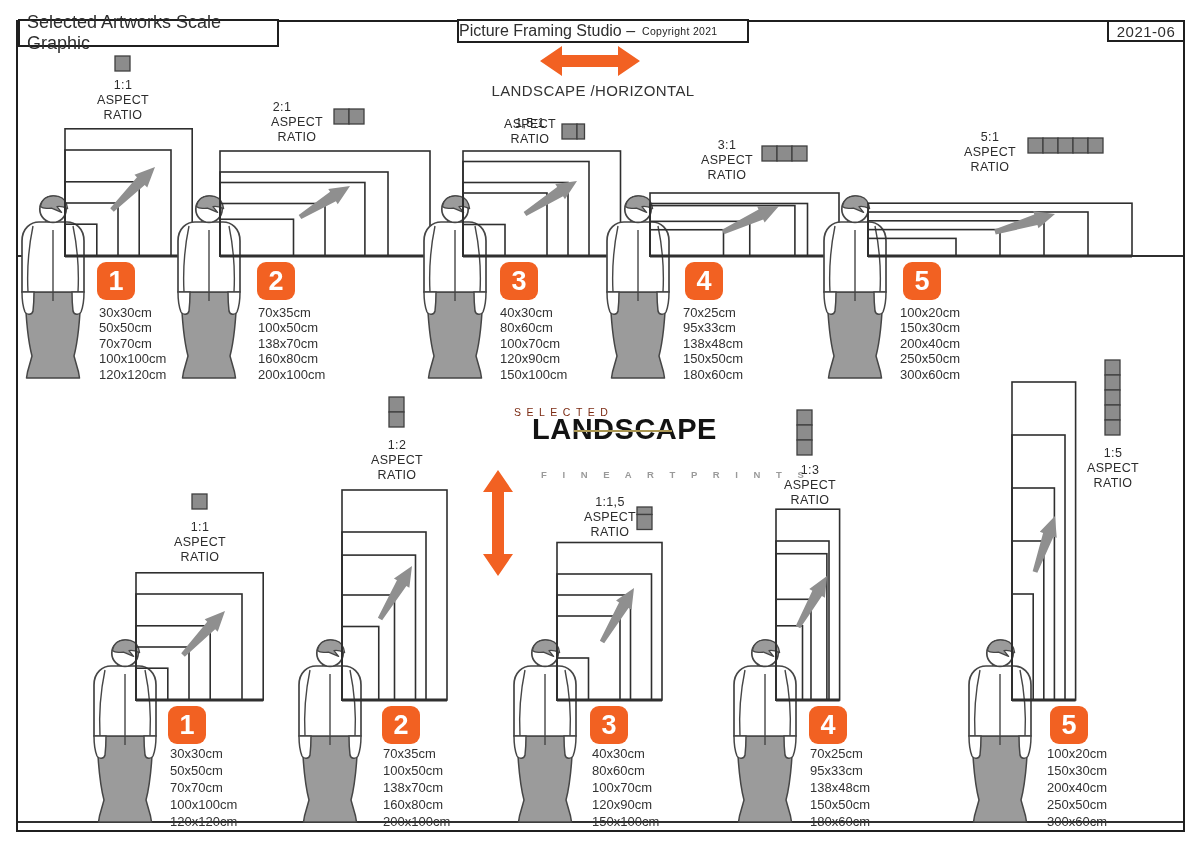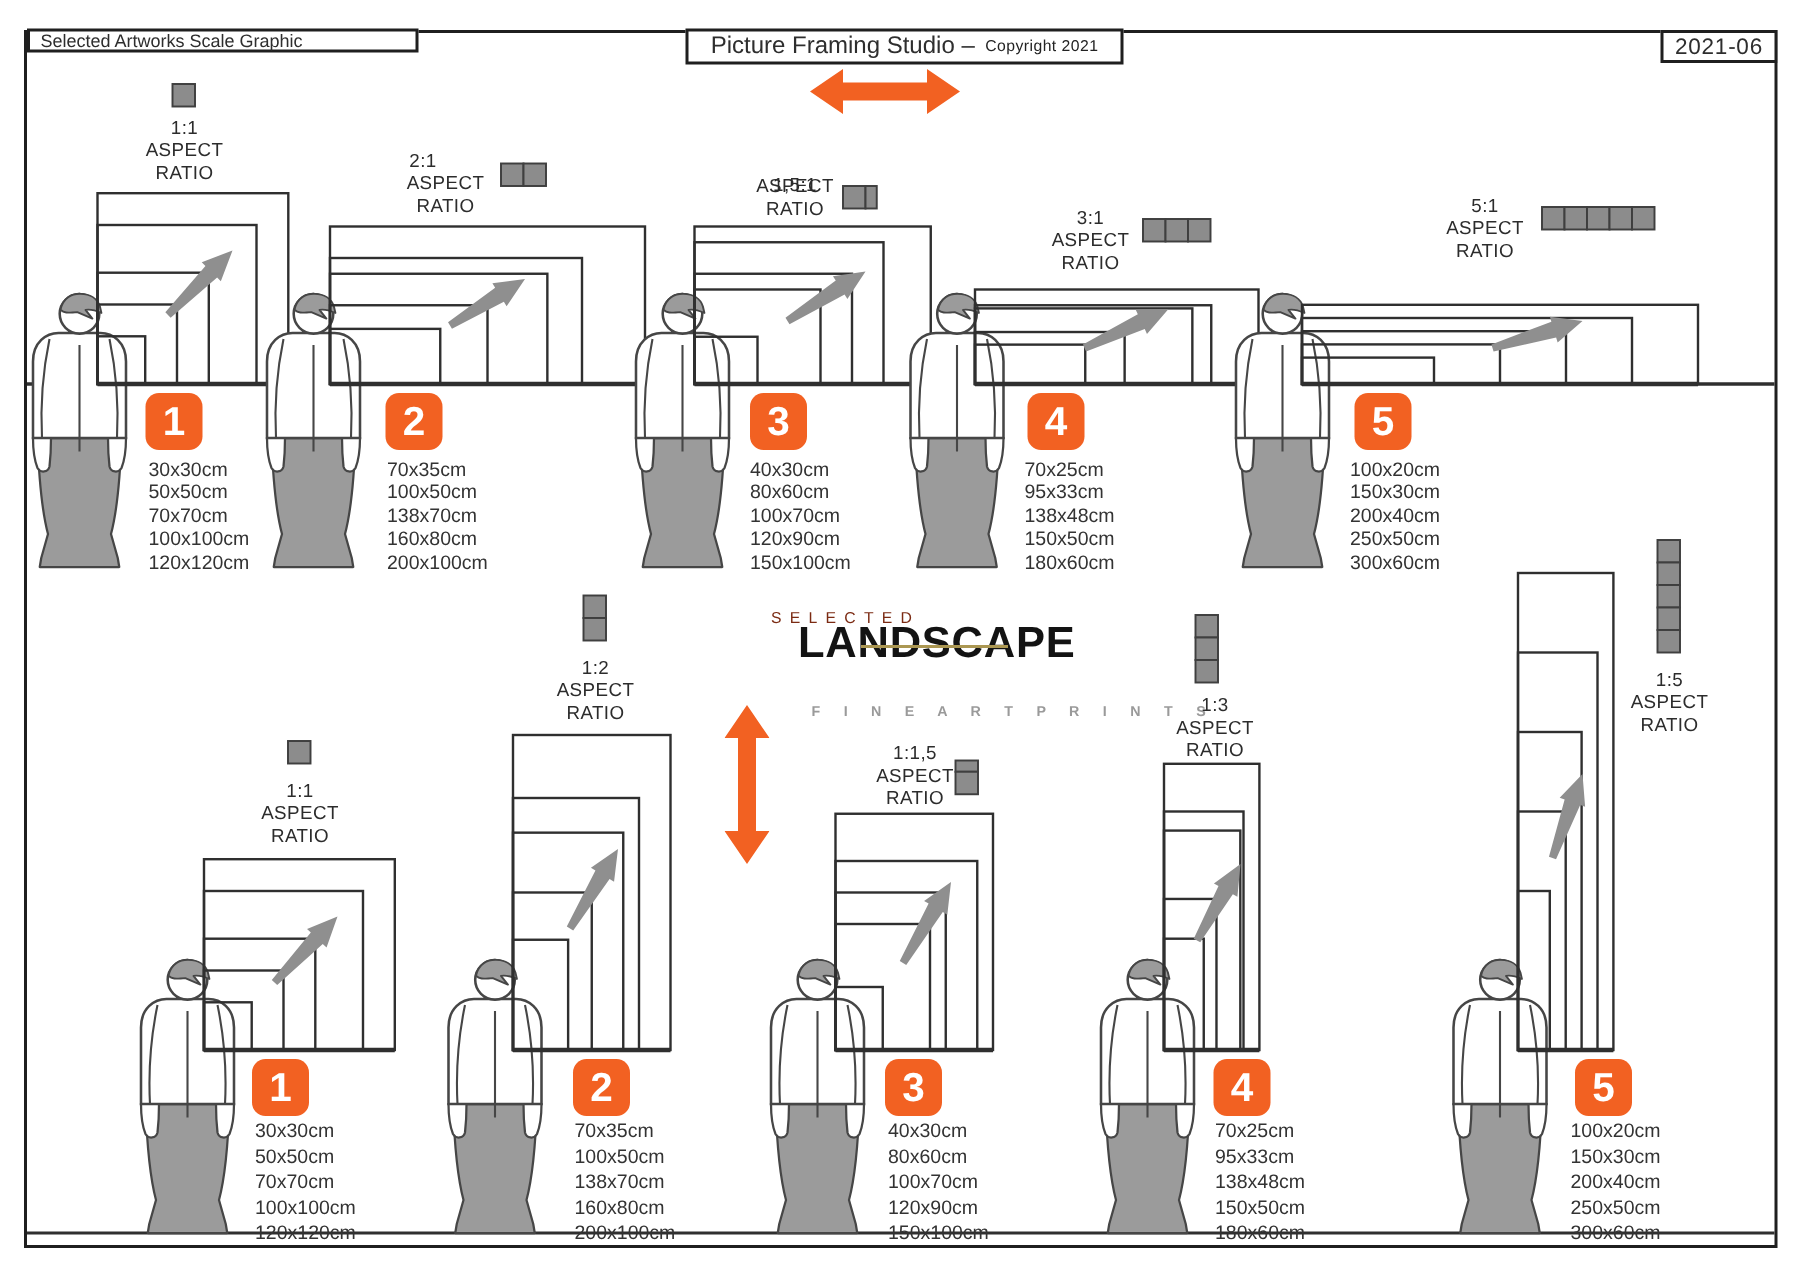--- a/index.html
+++ b/index.html
@@ -1,22 +1,22 @@
 <!DOCTYPE html>
 <html><head>
 <meta charset="utf-8">
 <style>
   html,body{margin:0;padding:0;background:#e8e8e8;}
   .canvas{position:relative;width:1200px;height:842px;background:#ffffff;overflow:hidden;
           font-family:"Liberation Sans",sans-serif;color:#2e2e2e;margin:0 auto;}
   .abs{position:absolute;}
   .page-border{left:16px;top:20px;width:1169px;height:812px;border:2px solid #1f1f1f;box-sizing:border-box;}
   .hbox{border:2px solid #1f1f1f;background:#fff;display:flex;align-items:center;box-sizing:border-box;}
-  .title-left{left:18px;top:19px;width:261px;height:16px;padding-left:7px;font-size:12px;}
-  .title-center{left:457px;top:19px;width:292px;height:24px;justify-content:center;font-size:16px;}
+  .title-left{left:18px;top:19px;width:261px;height:28px;padding-left:7px;font-size:18px;}
+  .title-center{left:457px;top:19px;width:292px;height:24px;font-size:16px;}
   .title-center .small{font-size:10.5px;margin-left:7px;letter-spacing:.3px;color:#222;}
   .title-right{left:1107px;top:20px;width:78px;height:22px;justify-content:center;font-size:15px;letter-spacing:.5px;}
   .orient-label{width:300px;text-align:center;font-size:15px;letter-spacing:.4px;color:#333;}
   .logo-selected{font-size:10.5px;font-weight:normal;letter-spacing:5.5px;color:#7b2a12;margin-left:11px;}
   .logo-artworks{font-size:29px;font-weight:bold;letter-spacing:.5px;color:#131313;}
   .logo-line{height:2px;background:#ab9752;}
   .logo-tagline{font-size:9.5px;letter-spacing:6.5px;color:#9a9a9a;font-weight:bold;}
   .logo-site{width:300px;text-align:center;font-size:15px;color:#1c1c1c;}
   .ratio-line{width:130px;text-align:center;font-size:12.5px;color:#2c2c2c;letter-spacing:.3px;}
   .badge{width:38px;height:38px;border-radius:9px;background:var(--accent,#F26122);color:#fff;
@@ -210,20 +210,21 @@
       <span>2021-06</span>
     </div>
 
   <svg class="abs" style="left:540px;top:46px;" width="100" height="30">
     <polygon class="accent-fill" points="0,15 22,0 22,9 78,9 78,0 100,15 78,30 78,21 22,21 22,30"></polygon>
   </svg>
   <svg class="abs" style="left:483px;top:470px;" width="30" height="106">
     <polygon class="accent-fill" points="15,0 30,22 21,22 21,84 30,84 15,106 0,84 9,84 9,22 0,22"></polygon>
   </svg>
 
+  <div class="abs orient-label" style="left:443px;top:82px;">LANDSCAPE /HORIZONTAL</div>
 
   <div class="abs logo-selected" style="left:503px;top:406px;">SELECTED</div>
   <div class="abs logo-artworks" style="left:532px;top:413px;">LANDSCAPE</div>
   <div class="abs logo-line" style="left:574px;top:430px;width:98px;"></div>
   <div class="abs logo-tagline" style="left:541px;top:469px;">F I N E   A R T   P R I N T S</div>
 
   <div id="overlay">
       <div class="abs ratio-line" style="left: 58px; top: 78px;">1:1</div>
       <div class="abs ratio-line" style="left: 58px; top: 93px;">ASPECT</div>
       <div class="abs ratio-line" style="left: 58px; top: 108px;">RATIO</div>

